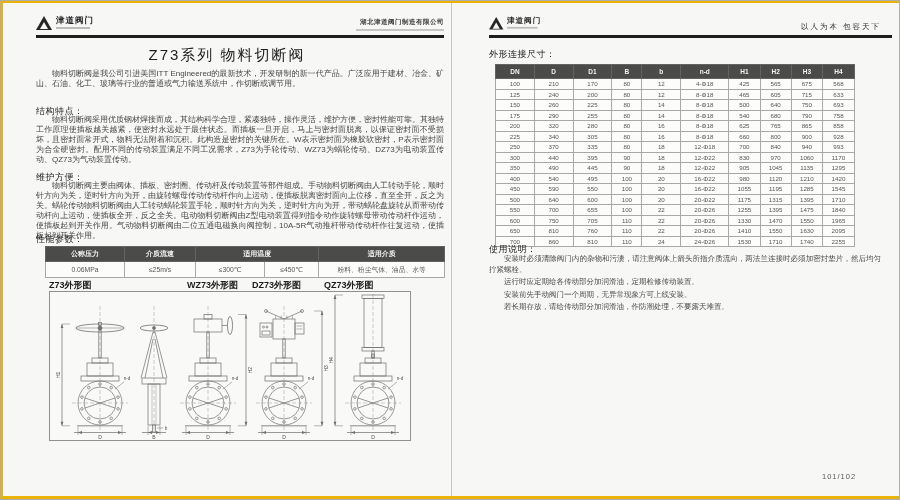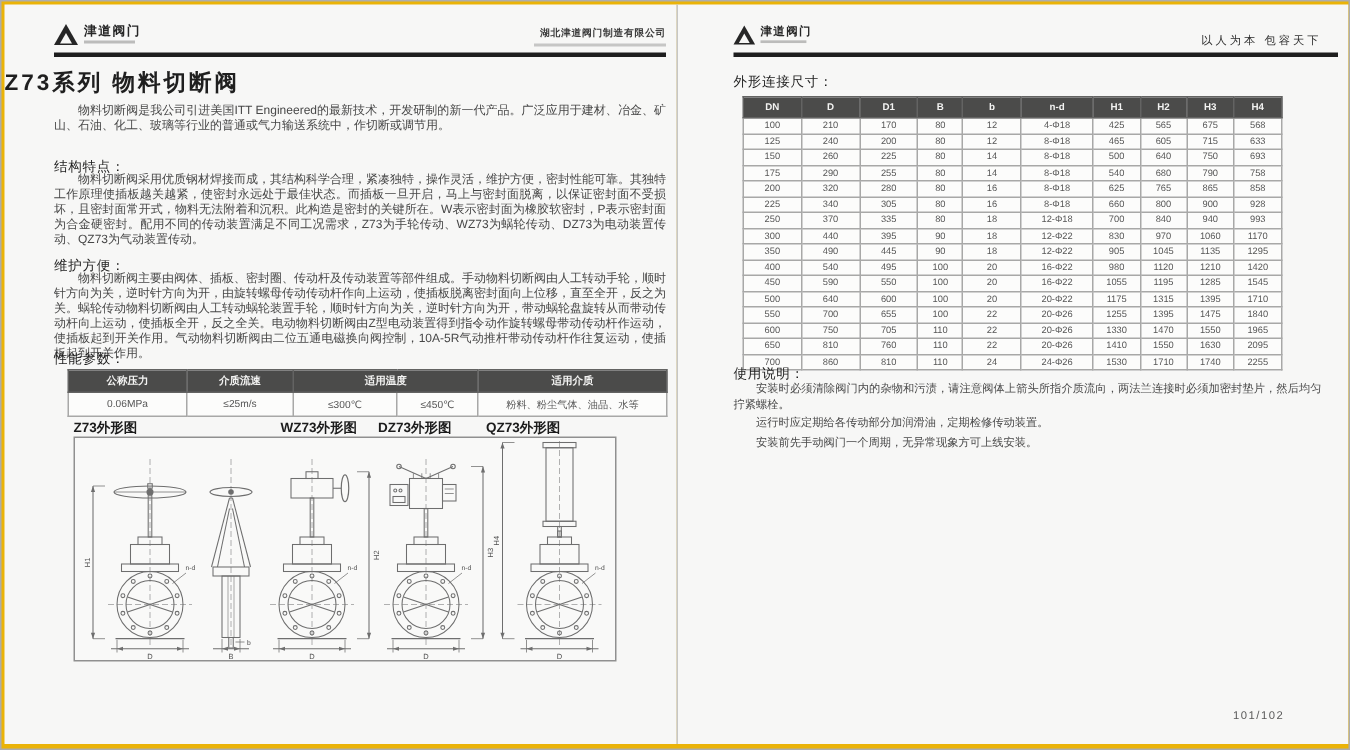--- a/index.html
+++ b/index.html
@@ -18,21 +18,21 @@
   .logo-r{left:37px;top:14px;transform:scale(.9);transform-origin:left top}
   .logo-mark{position:relative;width:0;height:0;border-left:8px solid transparent;border-right:8px solid transparent;border-bottom:14px solid #262626}
   .logo-mark::after{content:"";position:absolute;left:-4px;top:6px;width:0;height:0;border-left:4px solid transparent;border-right:4px solid transparent;border-bottom:7px solid #f7f7f6}
   .logo-cn{font-size:8.5px;font-weight:bold;color:#262626;letter-spacing:1px;line-height:9px}
   .logo-smudge{height:2px;background:#bcbcbb;width:34px;margin-top:2px}
   .company{position:absolute;right:7px;top:15px;text-align:right}
   .company-cn{font-size:6.5px;font-weight:bold;color:#3a3a3a;letter-spacing:.5px}
   .smudge{margin-top:2px;height:2px;background:#c6c6c5;width:88px;margin-left:auto}
   .slogan{position:absolute;right:18px;top:19px;font-size:7.5px;font-weight:normal;color:#2e2e2e;letter-spacing:2px}
   
-  .title{position:absolute;top:43px;left:0;right:0;font-size:15px;font-weight:bold;color:#1f1f1f;letter-spacing:2px}
+  .title{position:absolute;top:43px;left:0;right:0;text-align:center;font-size:15px;font-weight:normal;color:#1f1f1f;letter-spacing:2px}
   .body{position:absolute;left:33px;right:7px;font-size:8px;line-height:10px;color:#474747;text-align:justify;text-indent:2em}
   .sec{position:absolute;left:33px;font-size:9px;font-weight:normal;color:#1c1c1c;letter-spacing:.5px}
   .sec-r{left:37px}
   
   .perf{position:absolute;left:42px;top:243px;width:400px;border-collapse:collapse;table-layout:fixed}
   .perf th{background:#4b4b4a;color:#f3f3f2;font-size:7px;font-weight:bold;height:15px;border:1px solid #636362;padding:0}
   .perf td{border:1px solid #a8a8a7;color:#565656;font-size:6.8px;text-align:center;height:16px;padding:0;background:#fcfcfb}
   
   .fig-label{position:absolute;top:276px;font-size:9px;font-weight:bold;color:#1c1c1c}
   
@@ -536,17 +536,18 @@
             <td>2255</td>
           </tr>
         </tbody>
     </table>
 
     <h2 class="sec sec-r" style="top:240px">使用说明：</h2>
     <div class="usage">
       <p>安装时必须清除阀门内的杂物和污渍，请注意阀体上箭头所指介质流向，两法兰连接时必须加密封垫片，然后均匀拧紧螺栓。</p>
       <p>运行时应定期给各传动部分加润滑油，定期检修传动装置。</p>
       <p>安装前先手动阀门一个周期，无异常现象方可上线安装。</p>
+      <p>若长期存放，请给传动部分加润滑油，作防潮处理，不要露天堆置。</p>
     </div>
 
     <div class="pagenum">101/102</div>
   </div>
 </div>
 
 </body></html>

